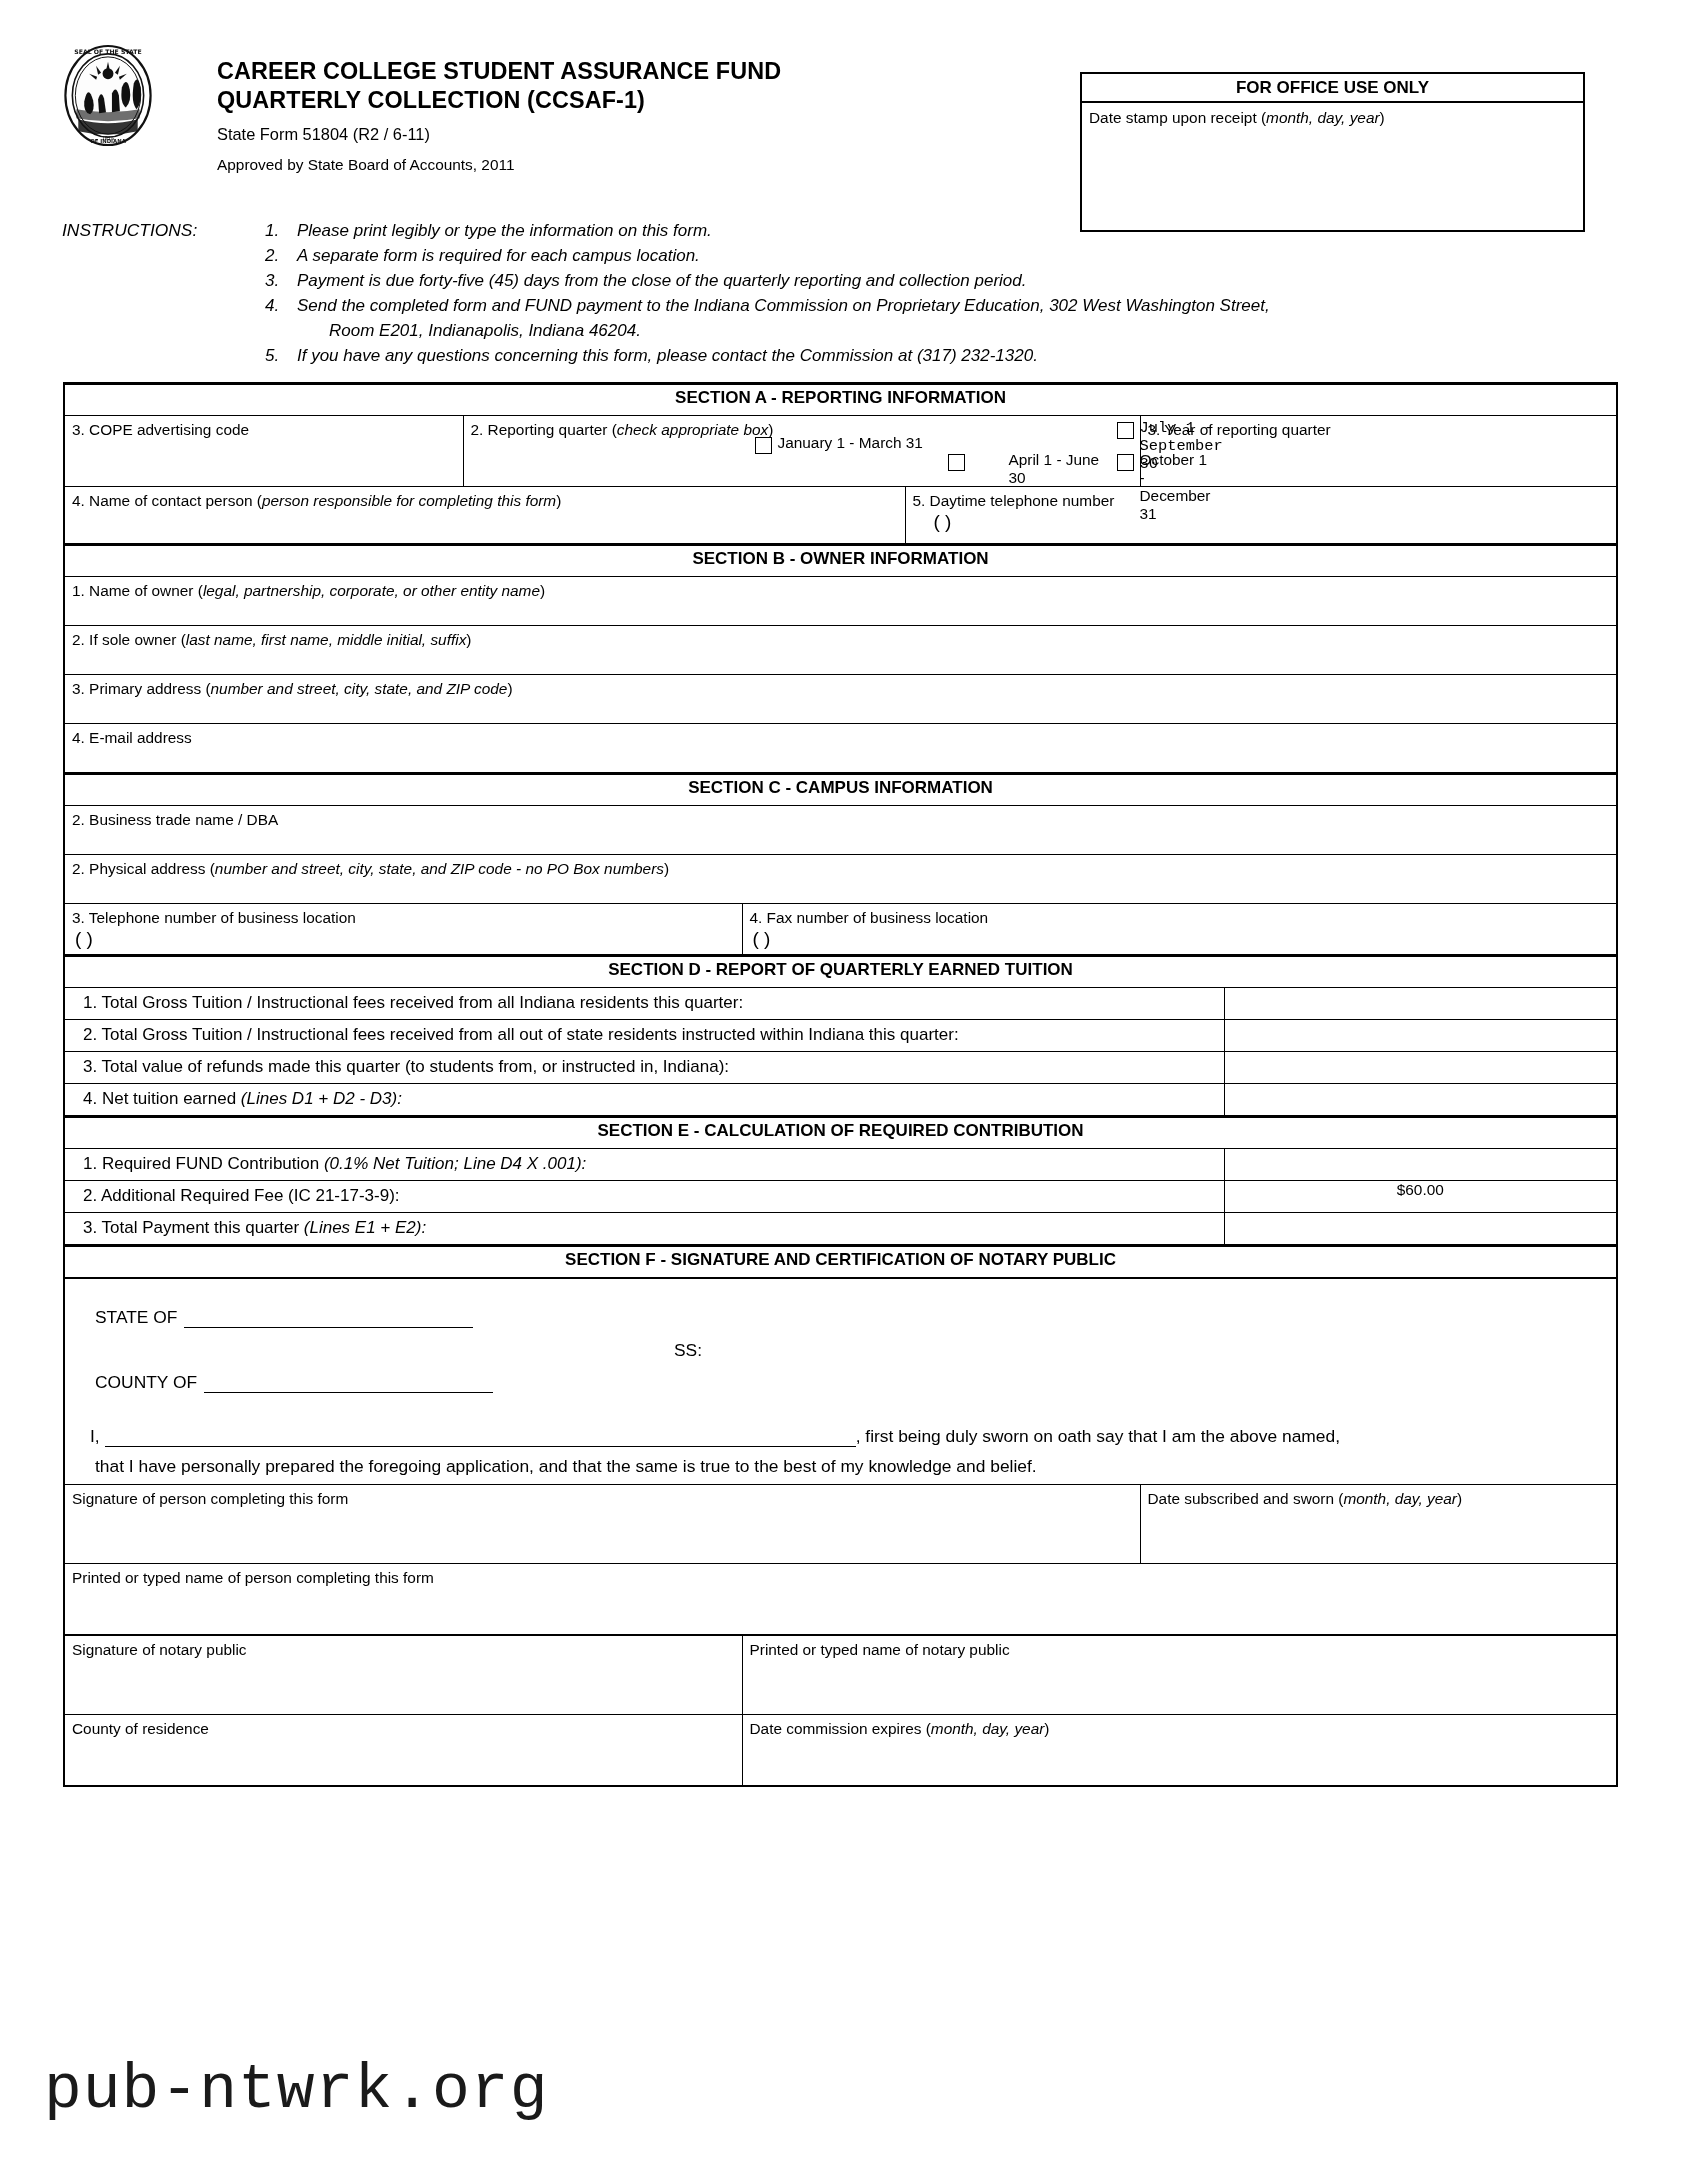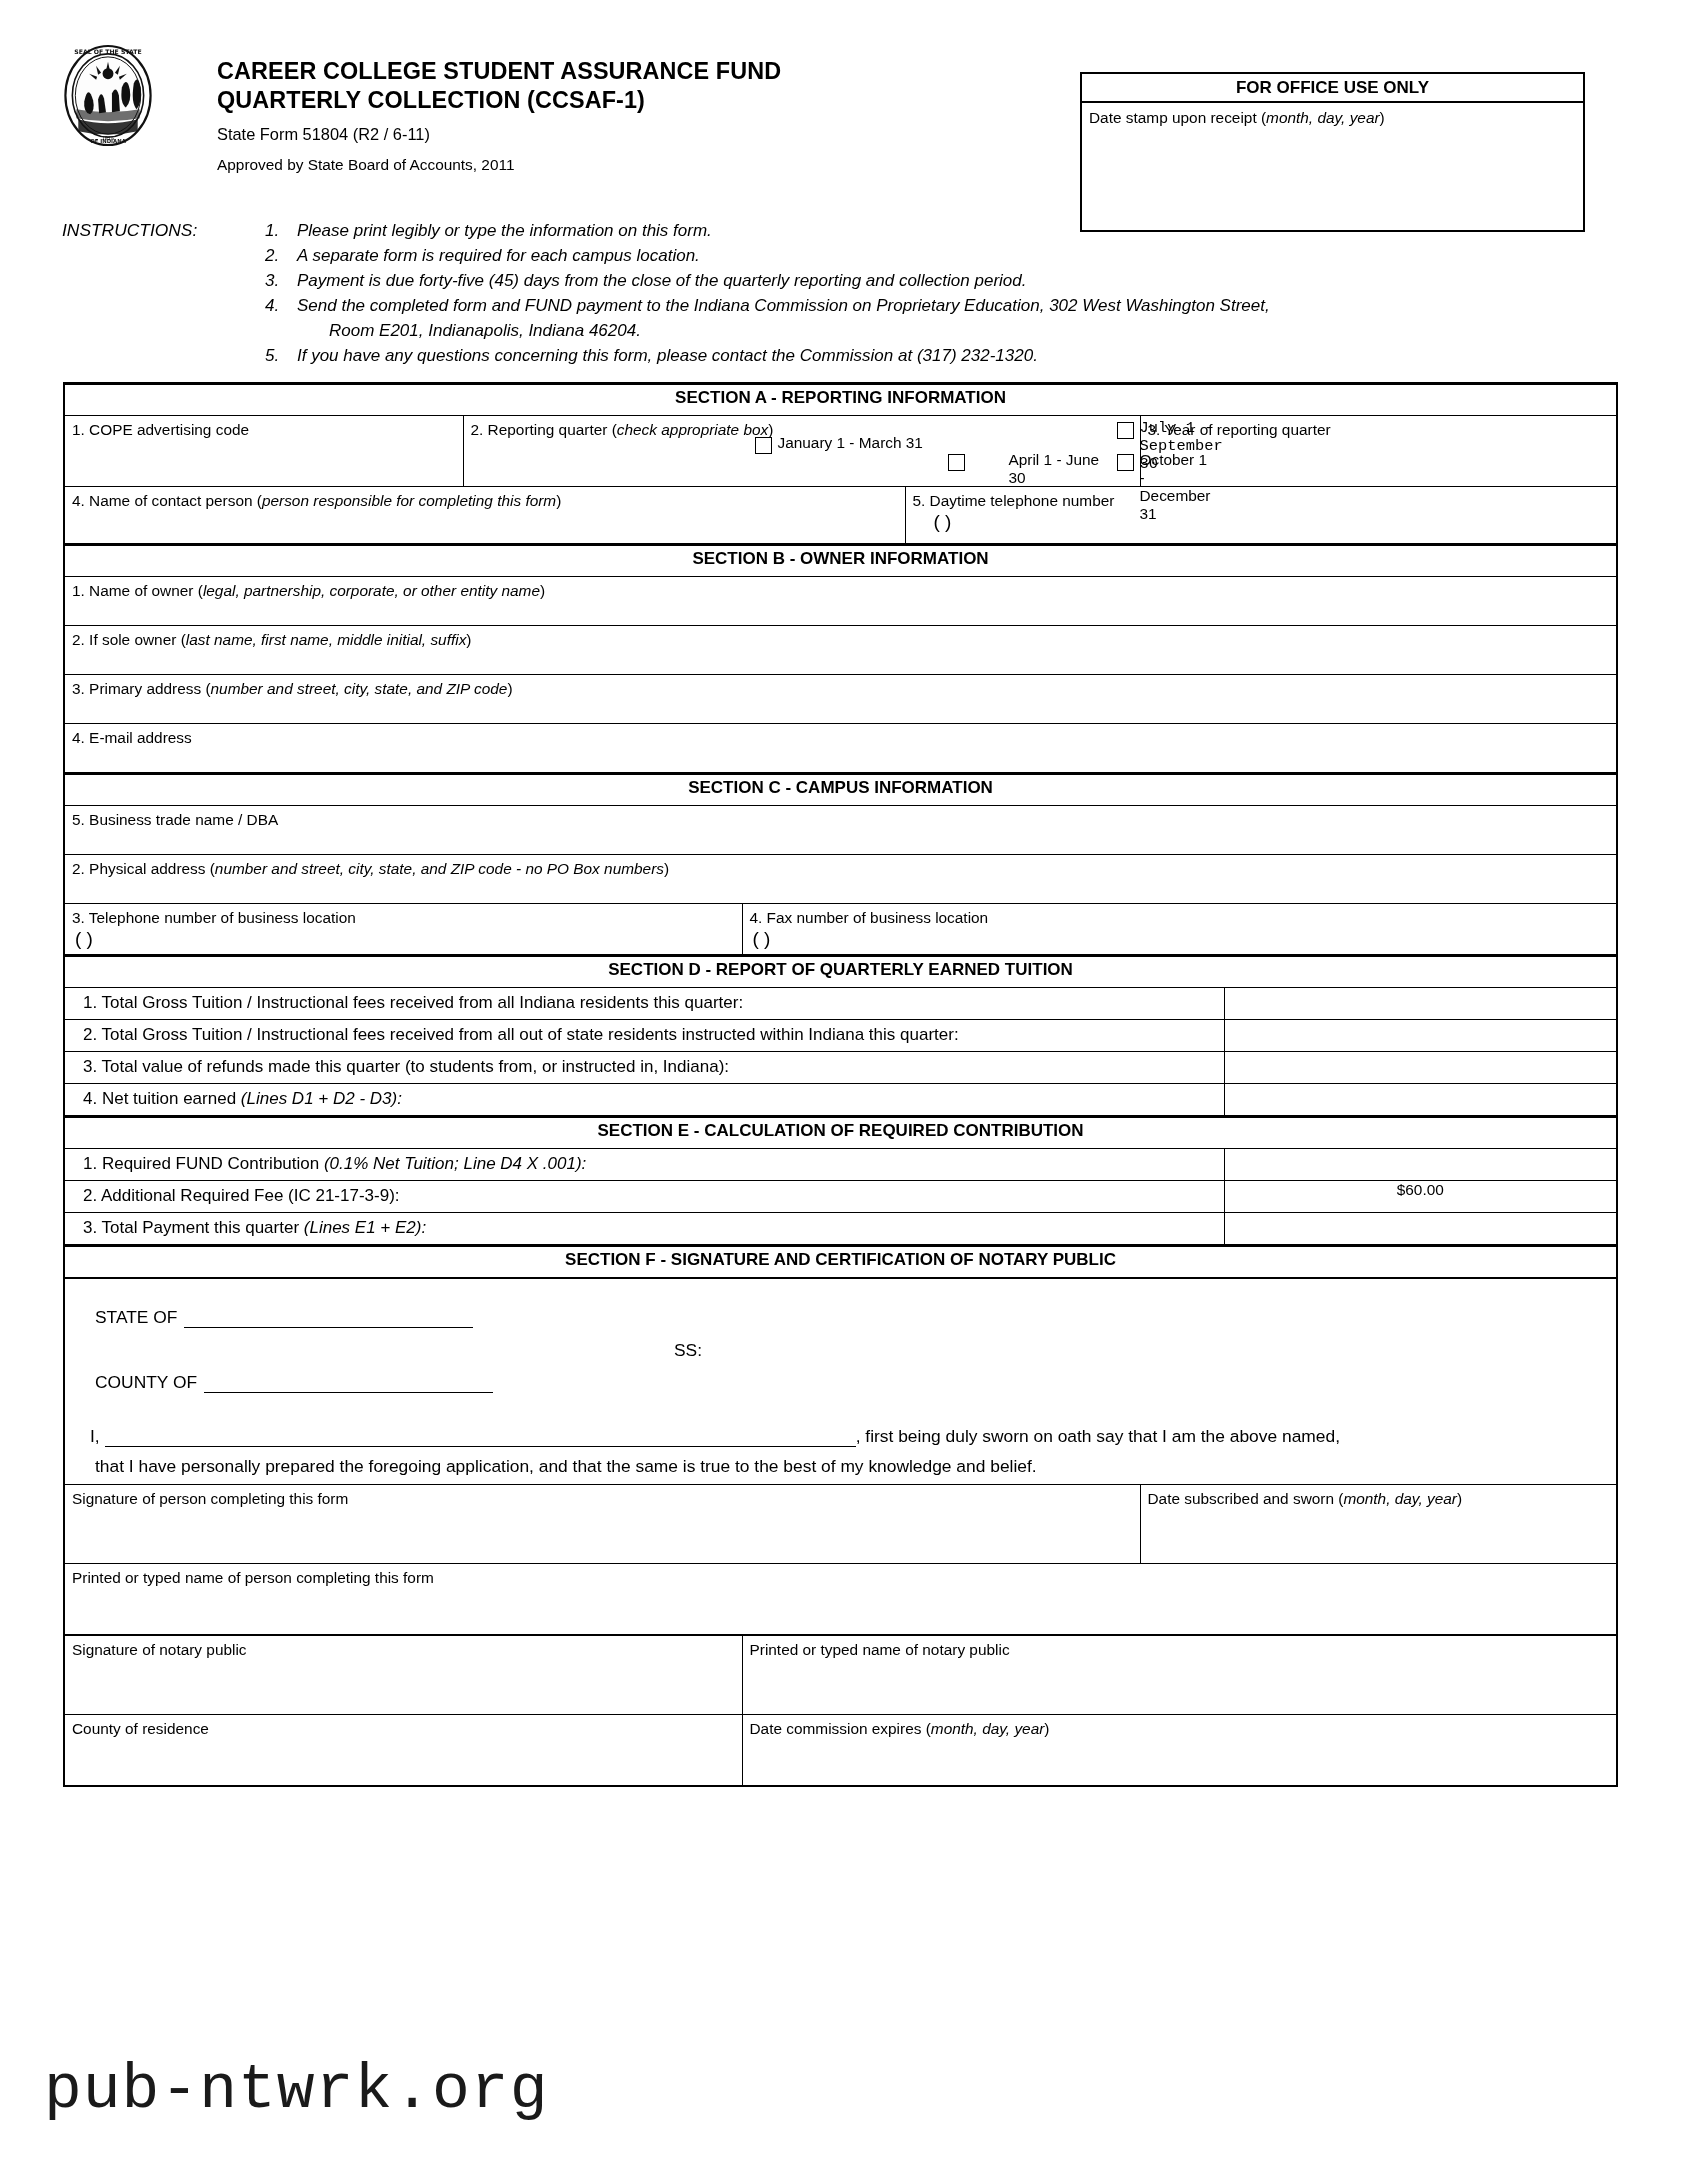--- a/index.html
+++ b/index.html
@@ -232,21 +232,21 @@
       <col style="width:84px">
       <col style="width:393px">
     </colgroup>
 
     <tbody>
         <tr class="section-hdr sec-first">
       <td colspan="6">SECTION A - REPORTING INFORMATION</td>
     </tr>
     <tr>
       <td class="lft h70">
-        <div class="cell">1. COPE advertising code</div>
+        <div class="cell">3. COPE advertising code</div>
       </td>
       <td colspan="3">
         <div class="quarter-wrap">
           <div class="q-line1"><span>2. Reporting quarter (</span><span class="ital">check appropriate box</span><span>)</span></div>
           <div class="q-jan cb-item">
                 <span class="cbox"></span>
                 <span>January 1 - March 31</span>
               </div>
           <div class="q-apr cb-item">
                 <span class="cbox"></span>
@@ -298,21 +298,21 @@
       <td colspan="6" class="lft rgt h48">
         <div class="cell">4. E-mail address</div>
       </td>
     </tr>
 
     <tr class="section-hdr">
       <td colspan="6">SECTION C - CAMPUS INFORMATION</td>
     </tr>
     <tr>
       <td colspan="6" class="lft rgt h48">
-        <div class="cell">5. Business trade name / DBA</div>
+        <div class="cell">2. Business trade name / DBA</div>
       </td>
     </tr>
     <tr>
       <td colspan="6" class="lft rgt h48">
         <div class="cell"><span>2. Physical address (</span><span class="ital">number and street, city, state, and ZIP code - no PO Box numbers</span><span>)</span></div>
       </td>
     </tr>
     <tr>
       <td colspan="2" class="lft h50">
         <div class="cell">3. Telephone number of business location</div>

